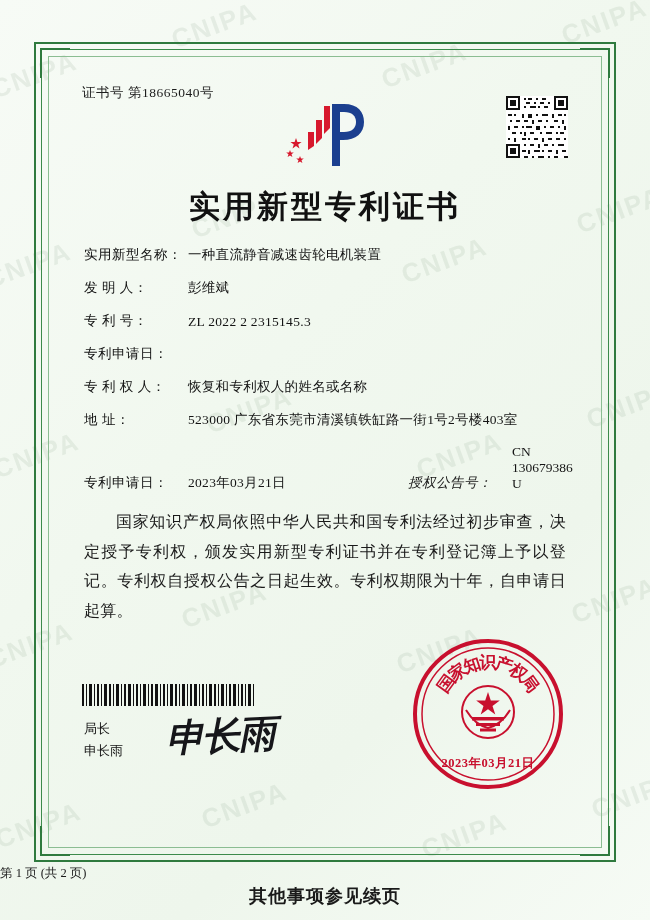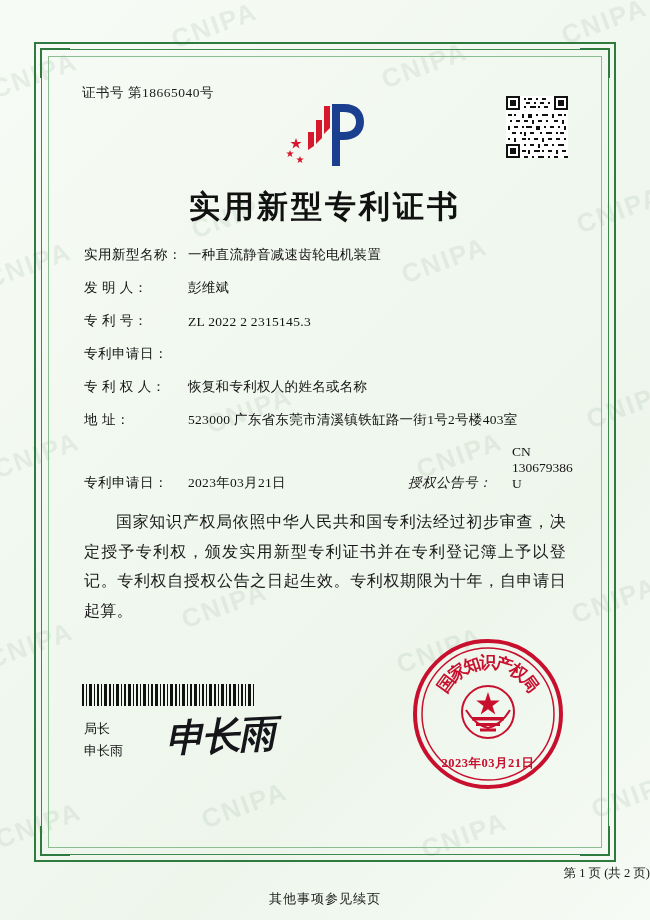--- a/index.html
+++ b/index.html
@@ -240,35 +240,36 @@
     font-weight: bold;
     letter-spacing: 0.5px;
   }
 
   
   .pagenum {
     position: absolute;
     left: 0;
     right: 0;
     bottom: 38px;
-    text-align: right;
+    text-align: left;
     font-size: 12.5px;
     color: #1a1a1a;
     z-index: 5;
   }
   .footnote {
     position: absolute;
     left: 0;
     right: 0;
     bottom: 12px;
     text-align: center;
-    font-size: 13px;
+    font-size: 18px;
     color: #1a1a1a;
     letter-spacing: 1px;
     z-index: 5;
+    font-weight: bold;
   }
 </style>
 </head>
 <body>
 
 <div class="page">
 
   <div class="watermarks">
     <div class="wm" style="left:-10px;  top:60px;">CNIPA</div>
     <div class="wm" style="left:170px;  top:10px;">CNIPA</div>

